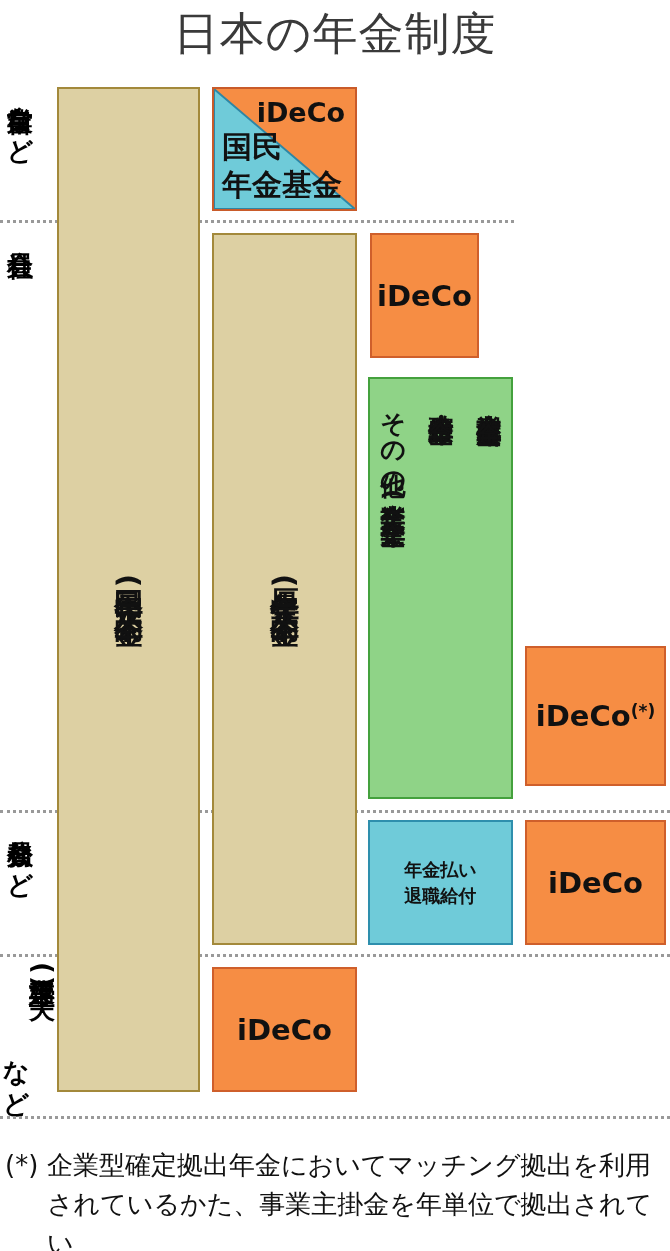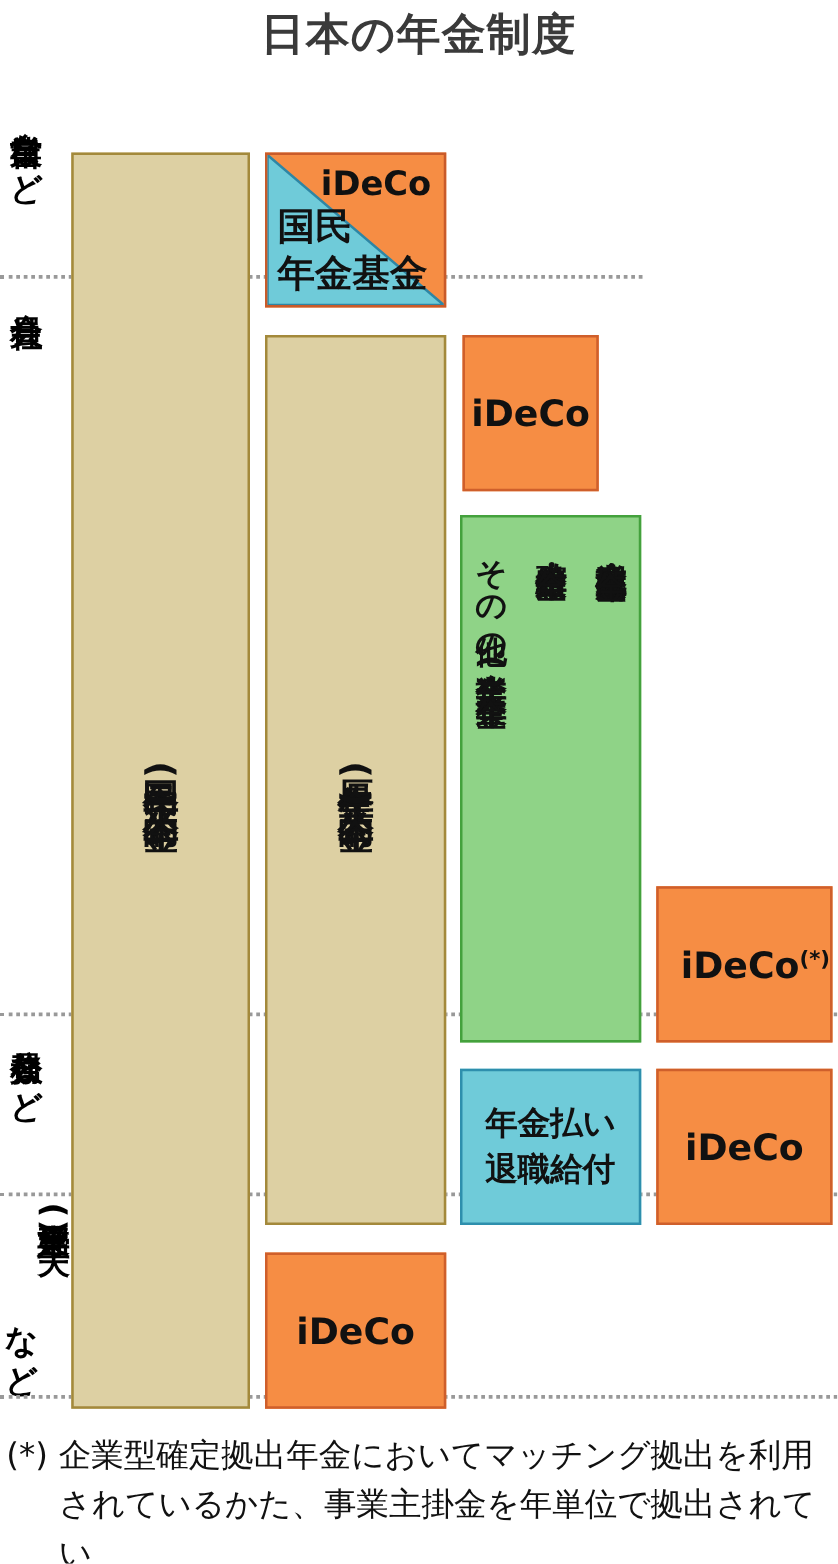--- a/index.html
+++ b/index.html
@@ -4,64 +4,64 @@
 <style>
   * { margin:0; padding:0; box-sizing:border-box; }
   html,body { background:#fff; }
   .canvas {
     position:relative; width:670px; height:1251px; background:#ffffff;
     font-family:"DejaVu Sans","Liberation Sans",sans-serif; color:#111;
     overflow:hidden;
   }
   .title {
     position:absolute; top:4px; left:0; width:100%;
-    text-align:center; font-size:35px; font-weight:bold; color:#3a3a3a;
+    text-align:center; font-size:45px; font-weight:normal; color:#3a3a3a;
     letter-spacing:1px;
   }
   .vtext { writing-mode:vertical-rl; text-orientation:mixed; }
   .rowlabel {
     position:absolute; font-weight:bold; font-size:26px; line-height:1.1;
     color:#000; letter-spacing:1px;
   }
   .l1 { left:6px;  top:86px;  }
   .l2 { left:6px;  top:231px; }
   .l3 { left:6px;  top:820px; }
   .l4a{ left:28px; top:958px; }
   .l4b{ left:2px;  top:1042px;}
   .sep { position:absolute; height:0; border-top:3px dotted #999; }
   .sep1 { top:220px;  left:0; width:514px; }
   .sep2 { top:810px;  left:0; width:670px; }
   .sep3 { top:954px;  left:0; width:670px; }
   .sep4 { top:1116px; left:0; width:670px; }
-  .box { position:absolute; display:flex; align-items:center; justify-content:center;margin-top:35px; }
+  .box { position:absolute; display:flex; align-items:center; justify-content:center; }
   .tan    { background:#ddd0a3; border:2px solid #a3893b; }
   .orange { background:#f68d44; border:2px solid #cf5f2b; }
   .green  { background:#8fd387; border:2px solid #44a13d; }
   .blue   { background:#6fcbd9; border:2px solid #2e8fad; }
   .col1 { left:57px;  top:87px;  width:143px; height:1005px; }
   .col2 { left:212px; top:233px; width:145px; height:712px; }
   .collabel { font-size:29px; font-weight:bold; line-height:1.15; letter-spacing:2px; }
   .split { left:212px; top:87px; width:145px; height:124px; background:#f68d44; border:2px solid #c95b2a; }
   .split svg { position:absolute; left:0; top:0; width:100%; height:100%; }
   .split-ideco { position:absolute; top:8px; right:10px; font-size:27px; font-weight:bold; }
   .kikin-label { position:absolute; left:8px; bottom:6px; font-size:30px; font-weight:bold; line-height:1.25; white-space:pre-line; }
   .ideco-label { font-size:29px; font-weight:bold; }
   .ideco1 { left:370px; top:233px; width:109px; height:125px; }
-  .ideco-star { left:525px; top:674px; width:141px; height:125px;justify-content:flex-end; }
+  .ideco-star { left:525px; top:646px; width:141px; height:140px; }
   .ideco-star sup { font-size:17px; font-weight:bold; vertical-align:9px; letter-spacing:0; }
   .ideco2 { left:525px; top:820px; width:141px; height:125px; }
   .ideco3 { left:212px; top:967px; width:145px; height:125px; }
   .greenbox { left:368px; top:377px; width:145px; height:422px; align-items:flex-start; justify-content:center; }
   .greenbox .gtext {
     writing-mode:vertical-rl; text-orientation:mixed; white-space:pre-line;
     font-size:25px; font-weight:bold; line-height:48px; padding-top:16px;
     letter-spacing:1px;
   }
   .bluebox { left:368px; top:820px; width:145px; height:125px; }
-  .bluebox .btext { font-size:26px; font-weight:bold; line-height:1.4; white-space:pre-line; text-align:left; }
+  .bluebox .btext { font-size:18px; font-weight:bold; line-height:1.4; white-space:pre-line; text-align:left; }
   .footnote { position:absolute; top:1146px; left:5px; width:660px; font-size:26px; line-height:39px; color:#111; }
   .footnote .marker { position:absolute; left:0; top:0; }
   .footnote .ftext { margin-left:42px; white-space:pre-line; }
 </style>
 </head>
 <body>
 
 <div class="canvas">
 
   <h1 class="title">日本の年金制度</h1>

